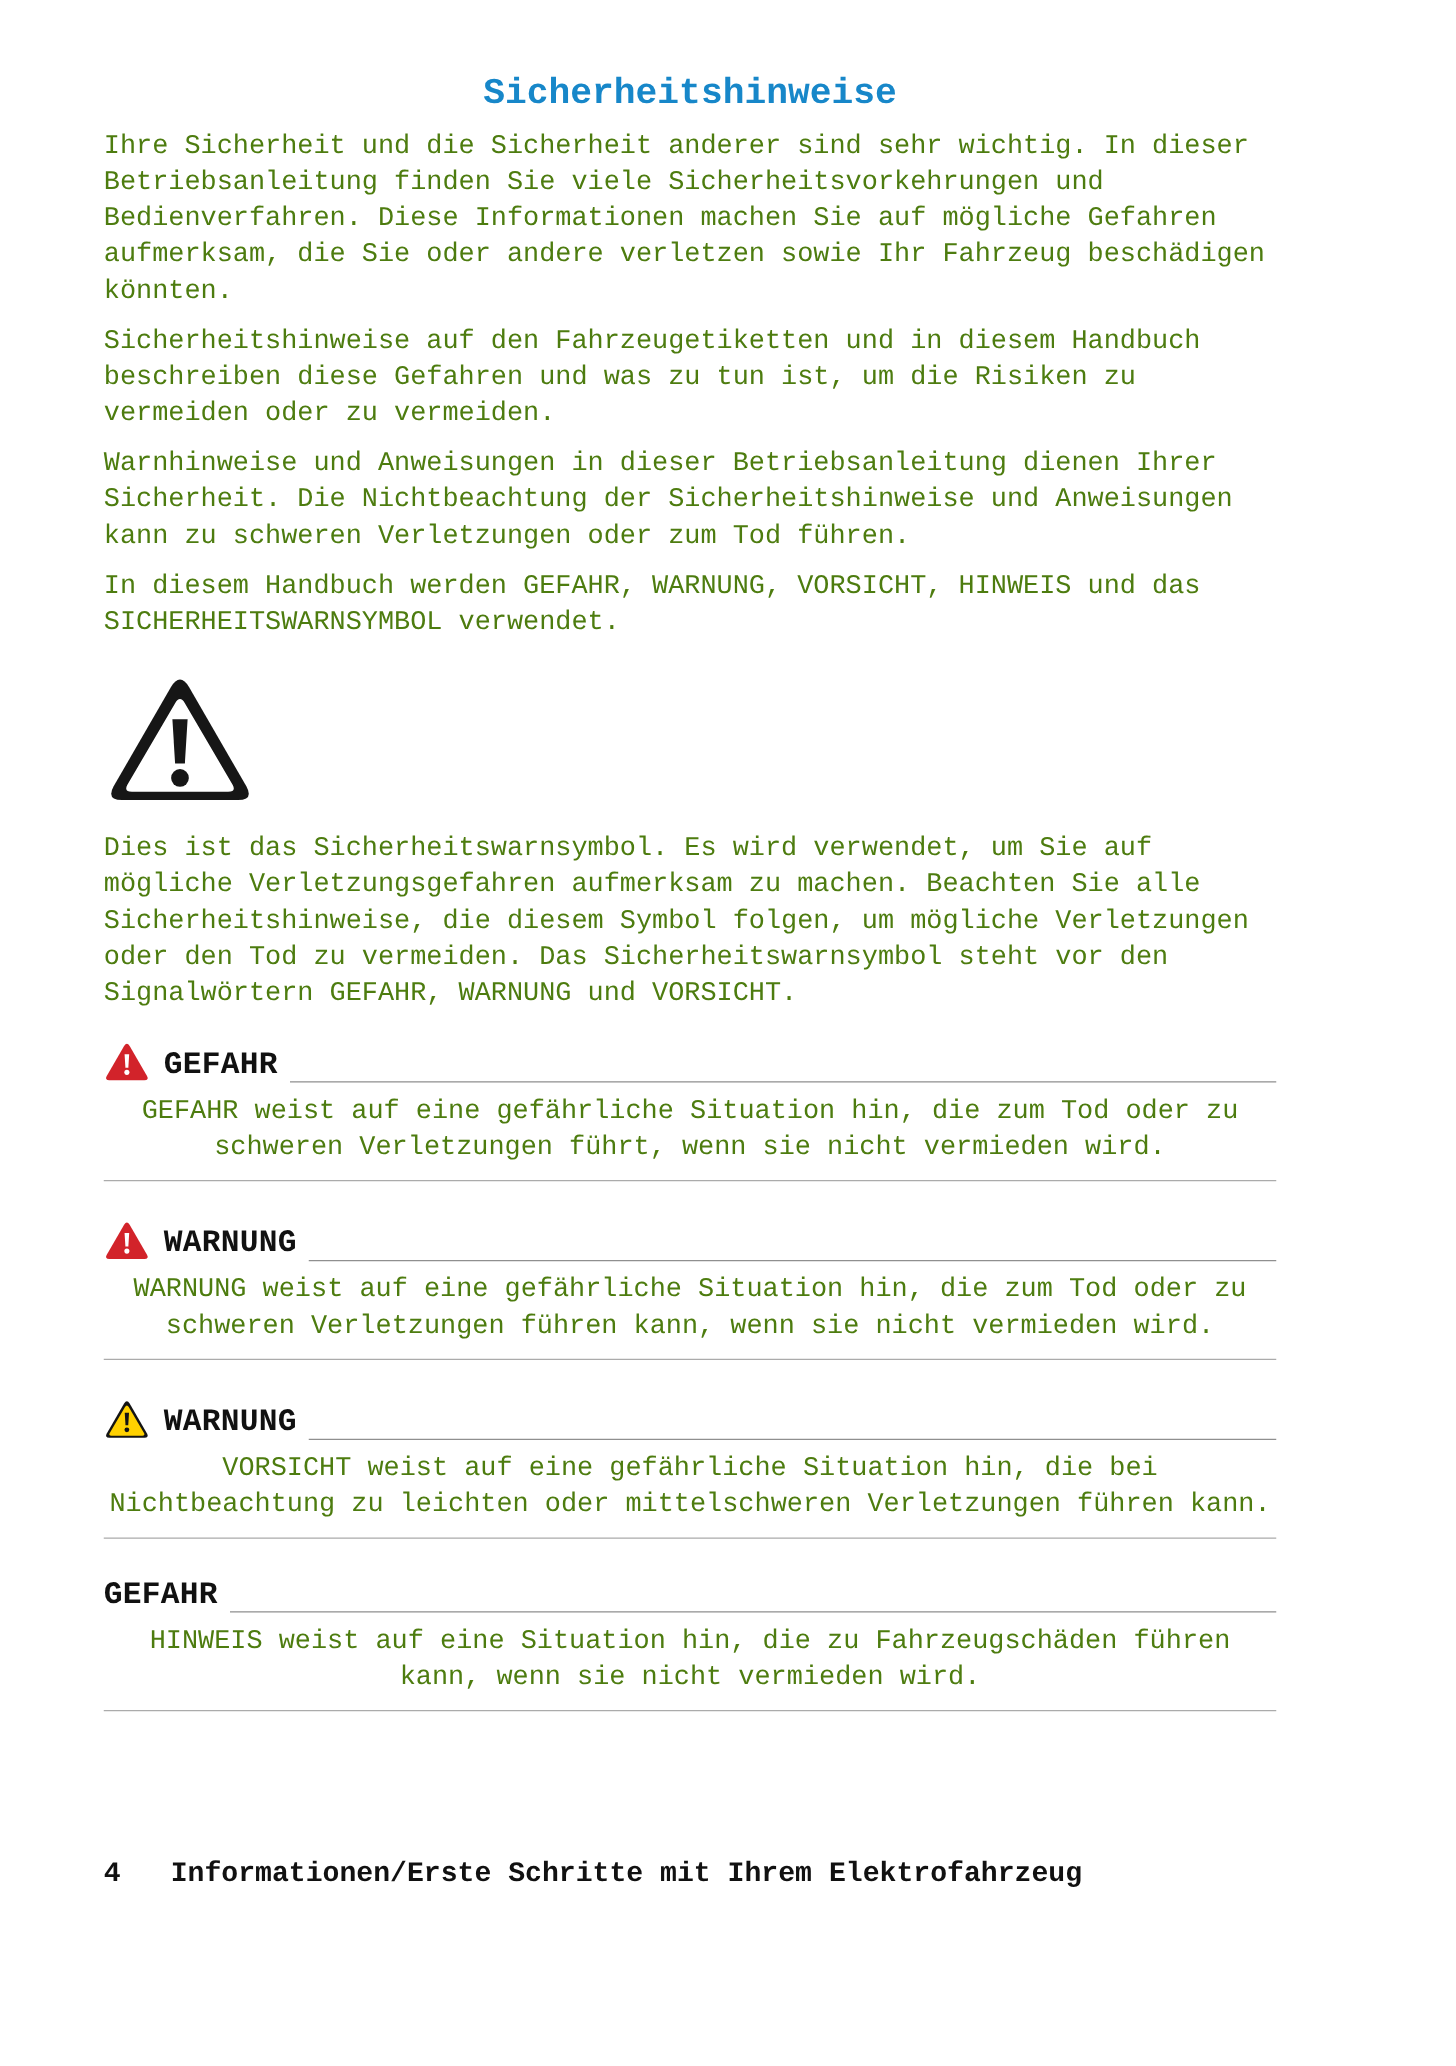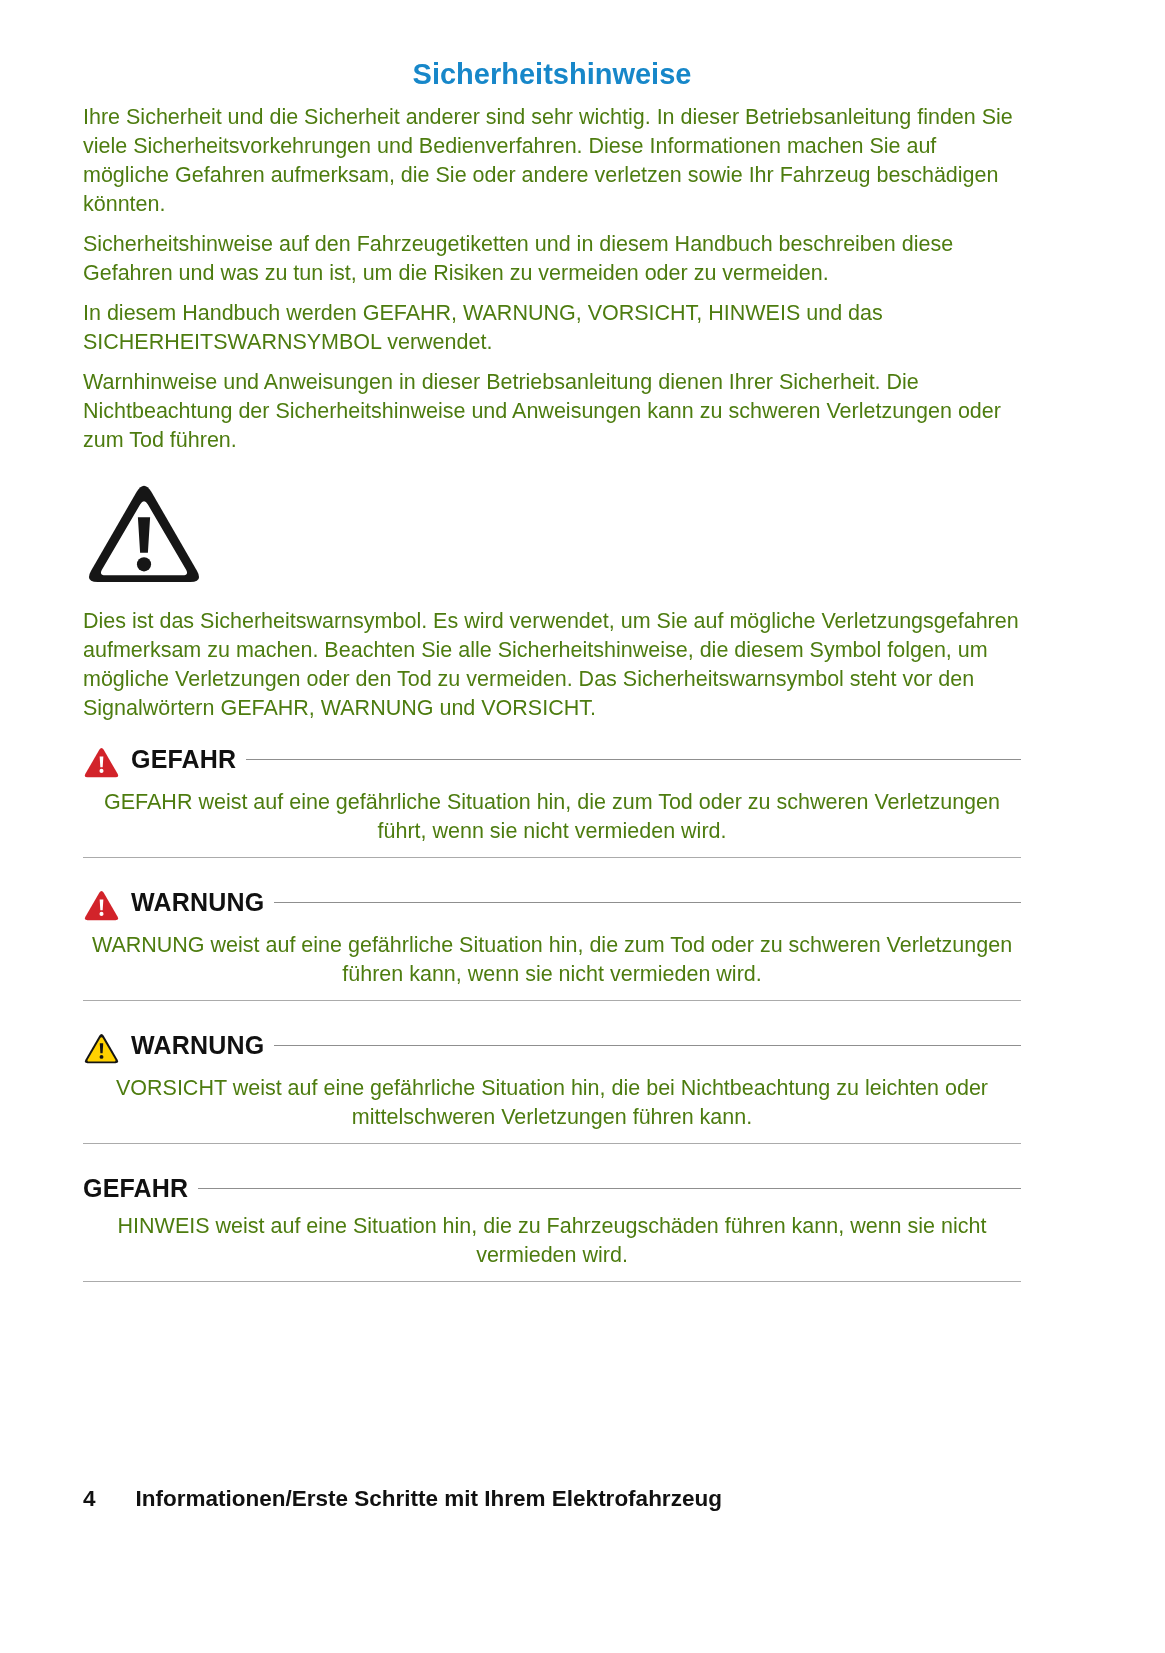--- a/index.html
+++ b/index.html
@@ -1,21 +1,21 @@
 <!DOCTYPE html>
 <html lang="de"><head>
 <meta charset="utf-8">
 <style>
   html, body { margin: 0; padding: 0; background: #ffffff; }
   .page {
     position: relative;
     width: 1165px;
     height: 1653px;
     background: #ffffff;
-    font-family: Liberation Sans, sans-serif;
+    font-family: Liberation Mono, monospace;
     color: #141414;
     overflow: hidden;
   }
   .content {
     position: absolute;
     left: 83px;
     top: 58px;
     width: 938px;
   }
   .doc-title {
@@ -31,21 +31,21 @@
     line-height: 29px;
     color: #4d7c0f;
   }
   .symbol-wrap {
     margin: 22px 0 20px 0;
   }
   .symbol-wrap svg { display: block; }
   .alert { margin-top: 22px; }
   .alert-header {
     display: flex;
-    align-items: flex-start;
+    align-items: flex-end;
     margin-bottom: 9px;
   }
   .alert-header .icon {
     width: 37px;
     height: 34px;
     margin-right: 11px;
     flex: 0 0 auto;
   }
   .alert-header .icon svg { display: block; width: 100%; height: 100%; }
   .alert-title {
@@ -83,22 +83,22 @@
 </head>
 <body>
 
 <div class="page">
   <div class="content">
 
     <h1 class="doc-title">Sicherheitshinweise</h1>
 
     <p class="body-par">Ihre Sicherheit und die Sicherheit anderer sind sehr wichtig. In dieser Betriebsanleitung finden Sie viele Sicherheitsvorkehrungen und Bedienverfahren. Diese Informationen machen Sie auf mögliche Gefahren aufmerksam, die Sie oder andere verletzen sowie Ihr Fahrzeug beschädigen könnten.</p>
     <p class="body-par">Sicherheitshinweise auf den Fahrzeugetiketten und in diesem Handbuch beschreiben diese Gefahren und was zu tun ist, um die Risiken zu vermeiden oder zu vermeiden.</p>
+    <p class="body-par">Warnhinweise und Anweisungen in dieser Betriebsanleitung dienen Ihrer Sicherheit. Die Nichtbeachtung der Sicherheitshinweise und Anweisungen kann zu schweren Verletzungen oder zum Tod führen.</p>
     <p class="body-par">In diesem Handbuch werden GEFAHR, WARNUNG, VORSICHT, HINWEIS und das SICHERHEITSWARNSYMBOL verwendet.</p>
-    <p class="body-par">Warnhinweise und Anweisungen in dieser Betriebsanleitung dienen Ihrer Sicherheit. Die Nichtbeachtung der Sicherheitshinweise und Anweisungen kann zu schweren Verletzungen oder zum Tod führen.</p>
 
     <div class="symbol-wrap">
       <svg width="122" height="110" viewBox="0 0 100 90" aria-hidden="true">
         <path d="M44 12 Q50 2 56 12 L93.5 77 Q98.5 86 88 86 L12 86 Q1.5 86 6.5 77 Z" fill="#161616"></path>
         <path d="M46.8 22.5 Q50 17 53.2 22.5 L84.5 76 Q87 80.5 81.5 80.5 L18.5 80.5 Q13 80.5 15.5 76 Z" fill="#ffffff"></path>
         <path d="M45 33 L55 33 L53.2 62 L46.8 62 Z" fill="#161616"></path>
         <circle cx="50" cy="71.5" r="5.8" fill="#161616"></circle>
       </svg>
     </div>
 

